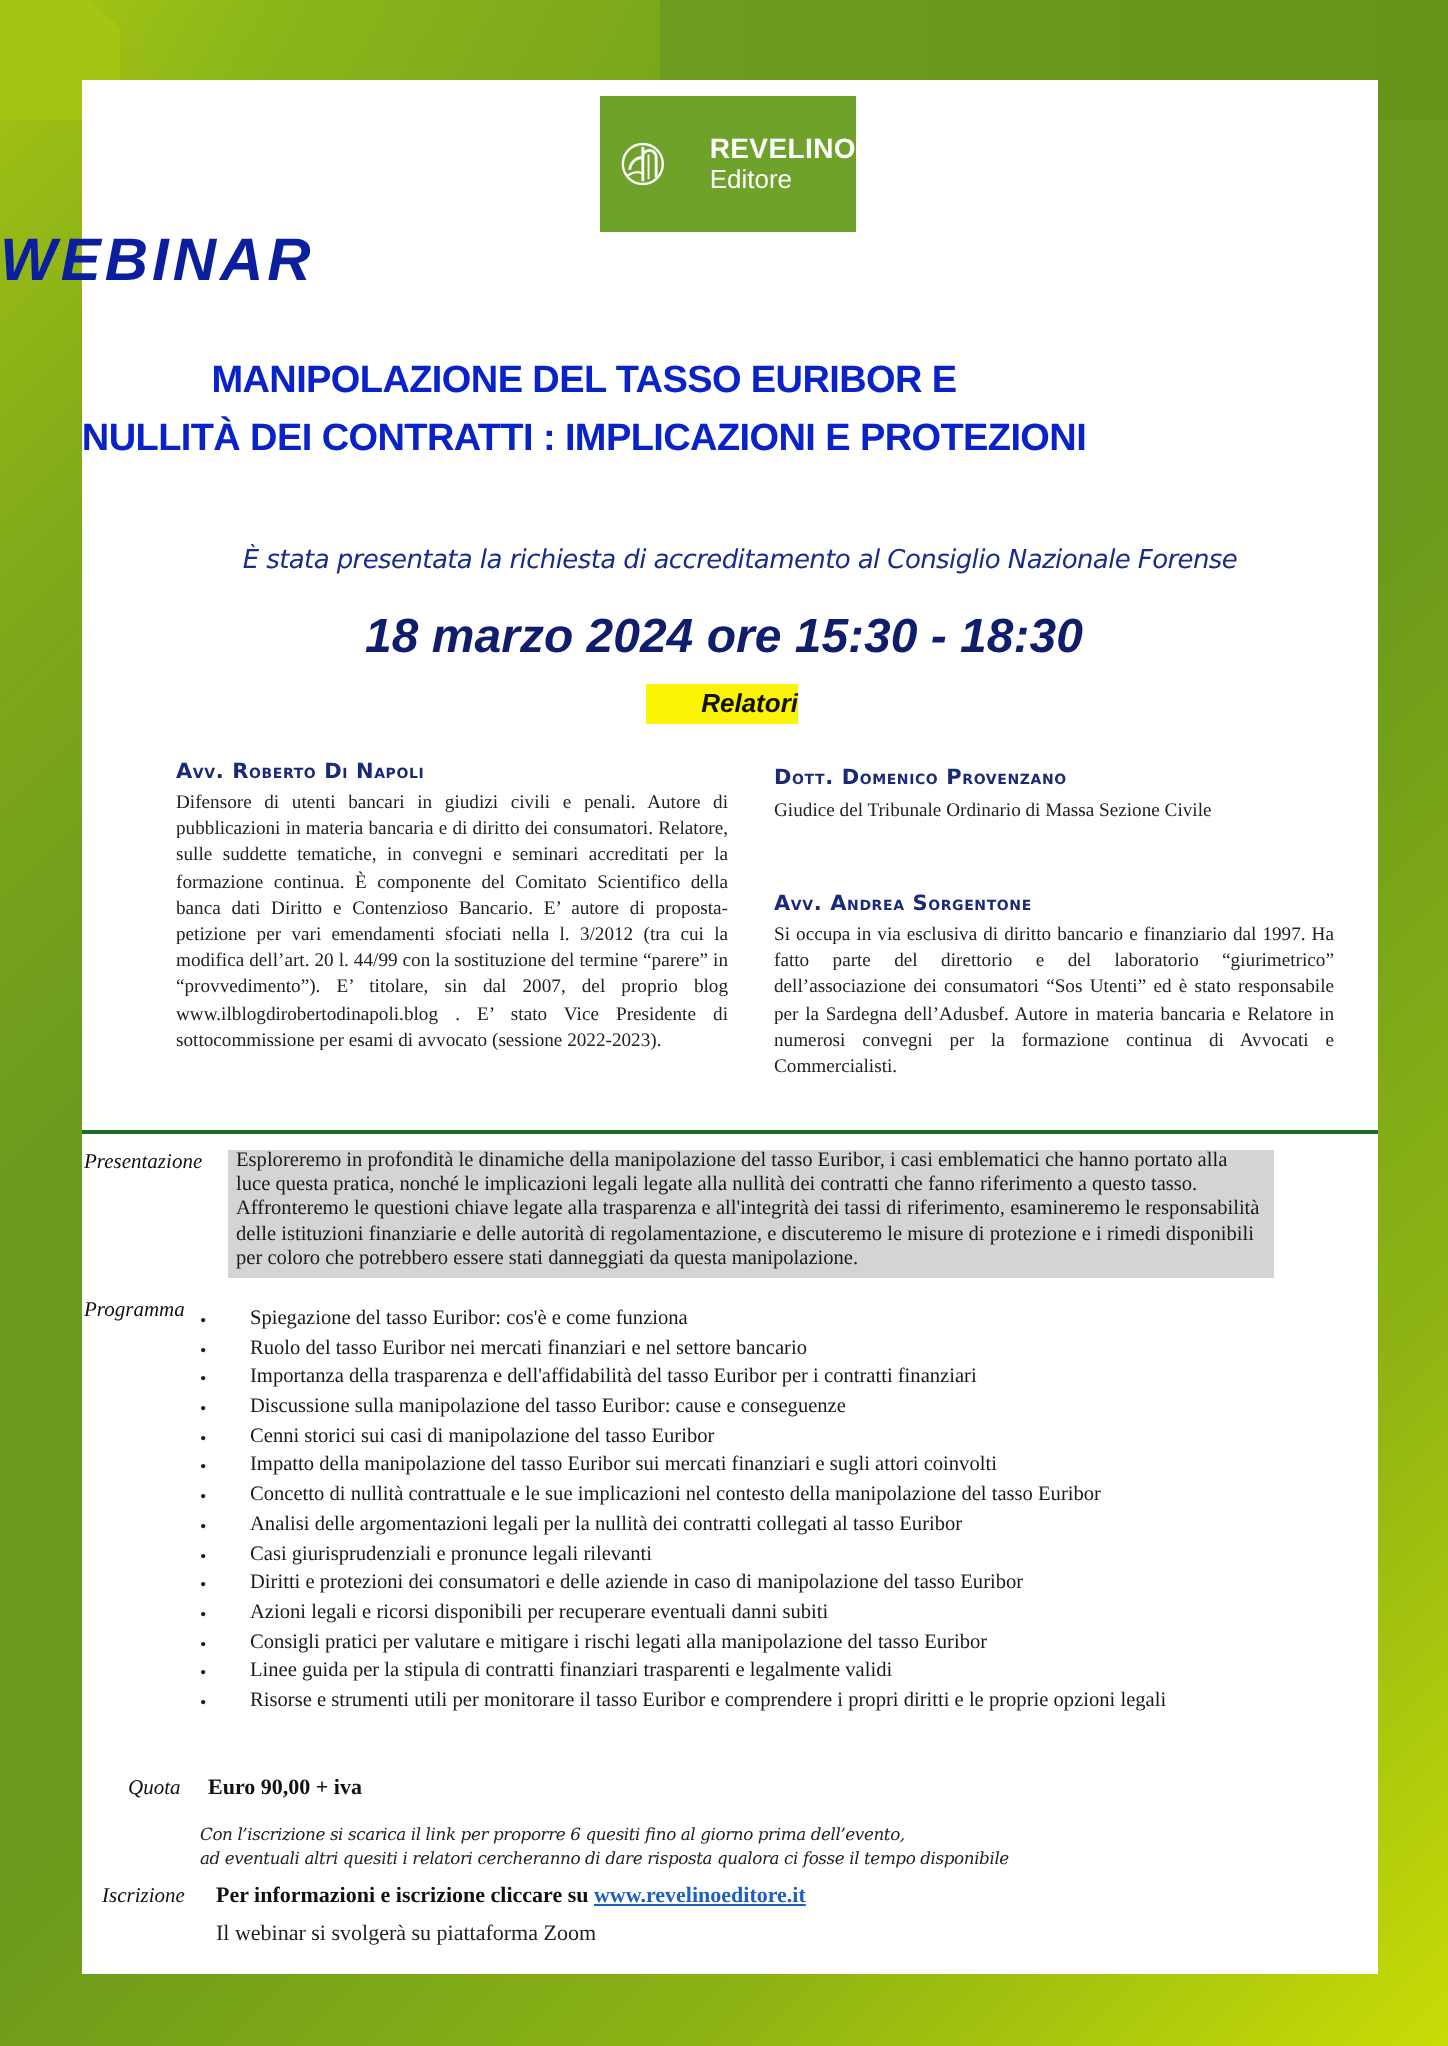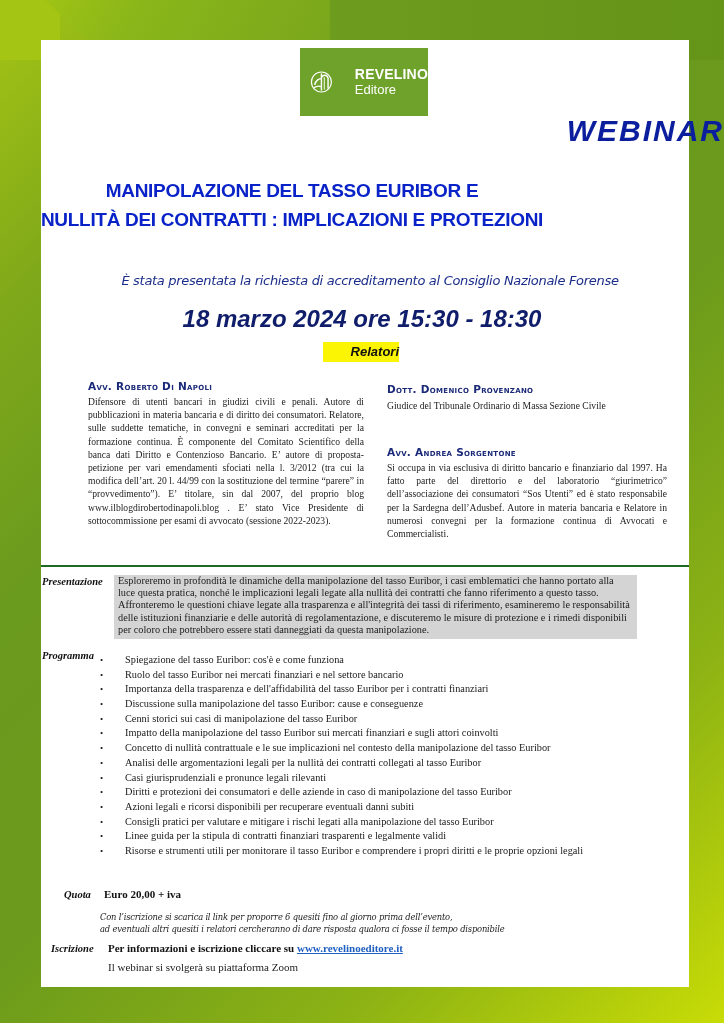--- a/index.html
+++ b/index.html
@@ -30,21 +30,21 @@
   .logo {
     position: absolute; left: 300px; top: 48px; width: 128px; height: 68px;
     background: #6ea22a;
     display: flex; align-items: center; padding-left: 10px;
   }
   .logo svg { width: 48px; height: 48px; }
   .logo-text { margin-left: 22px; color: #fff; font-family: "Liberation Sans", sans-serif; line-height: 1.1; }
   .logo-text .l1 { font-weight: bold; font-size: 14px; letter-spacing: 0.2px; display:block; }
   .logo-text .l2 { font-size: 13px; display:block; }
   .webinar {
-    position: absolute; left: 0; width: 724px; top: 114px; text-align: right;
+    position: absolute; left: 0; width: 724px; top: 114px; text-align: left;
     font-family: "Liberation Sans", sans-serif; font-weight: bold; font-style: italic;
     font-size: 30px; color: #0b1f9e; letter-spacing: 2px;
   }
   .title {
     position: absolute; left: 0; width: 584px; top: 176px; text-align: center;
     font-family: "Liberation Sans", sans-serif; font-weight: bold; font-size: 19px;
     color: #0a23c8; line-height: 29px; letter-spacing: -0.3px;
   }
   .accredit {
     position: absolute; left: 0; width: 740px; top: 273px; text-align: center;
@@ -67,21 +67,21 @@
     font-variant: small-caps; font-size: 10.5px; color: #1b2a78; letter-spacing: 0.3px;
   }
   .speaker-bio {
     position: absolute; font-family: "Liberation Serif", serif; font-size: 9.6px;
     line-height: 13.2px; color: #222; text-align: justify;
   }
   .divider {
     position: absolute; left: 41px; top: 565px; width: 648px; height: 2px; background: #1f6a23;
   }
   .label {
-    position: absolute; font-family: "Liberation Serif", serif; font-weight: bold; font-style: italic;
+    position: absolute; font-family: "Liberation Serif", serif; font-weight: normal; font-style: italic;
     font-size: 10.5px; color: #111;
   }
   .presentazione-box {
     position: absolute; left: 114px; top: 575px; width: 523px; height: 64px;
     background: #d4d4d4; padding: 0 4px;
     font-family: "Liberation Serif", serif; font-size: 10.3px; line-height: 12.2px; color: #1a1a1a;
   }
   .programma-list {
     position: absolute; left: 100px; top: 653px; list-style: none;
     font-family: "Liberation Serif", serif; font-size: 10.3px; color: #1a1a1a;
@@ -209,21 +209,21 @@
       <span class="bullet">•</span>
       <span>Linee guida per la stipula di contratti finanziari trasparenti e legalmente validi</span>
     </li>
     <li>
       <span class="bullet">•</span>
       <span>Risorse e strumenti utili per monitorare il tasso Euribor e comprendere i propri diritti e le proprie opzioni legali</span>
     </li>
   </ul>
 
 <div class="label" style="left:64px; top:889px;">Quota</div>
-<div class="quota-value">Euro 20,00 + iva</div>
+<div class="quota-value">Euro 90,00 + iva</div>
 <div class="quota-note">
   <div>Con l’iscrizione si scarica il link per proporre 6 quesiti fino al giorno prima dell’evento,</div>
   <div>ad eventuali altri quesiti i relatori cercheranno di dare risposta qualora ci fosse il tempo disponibile</div>
 </div>
 
 <div class="label" style="left:51px; top:943px;">Iscrizione</div>
 <div class="iscrizione-text">
   <span>Per informazioni e iscrizione cliccare su </span><a href="#">www.revelinoeditore.it</a>
 </div>
 <div class="zoom-note">Il webinar si svolgerà su piattaforma Zoom</div>

